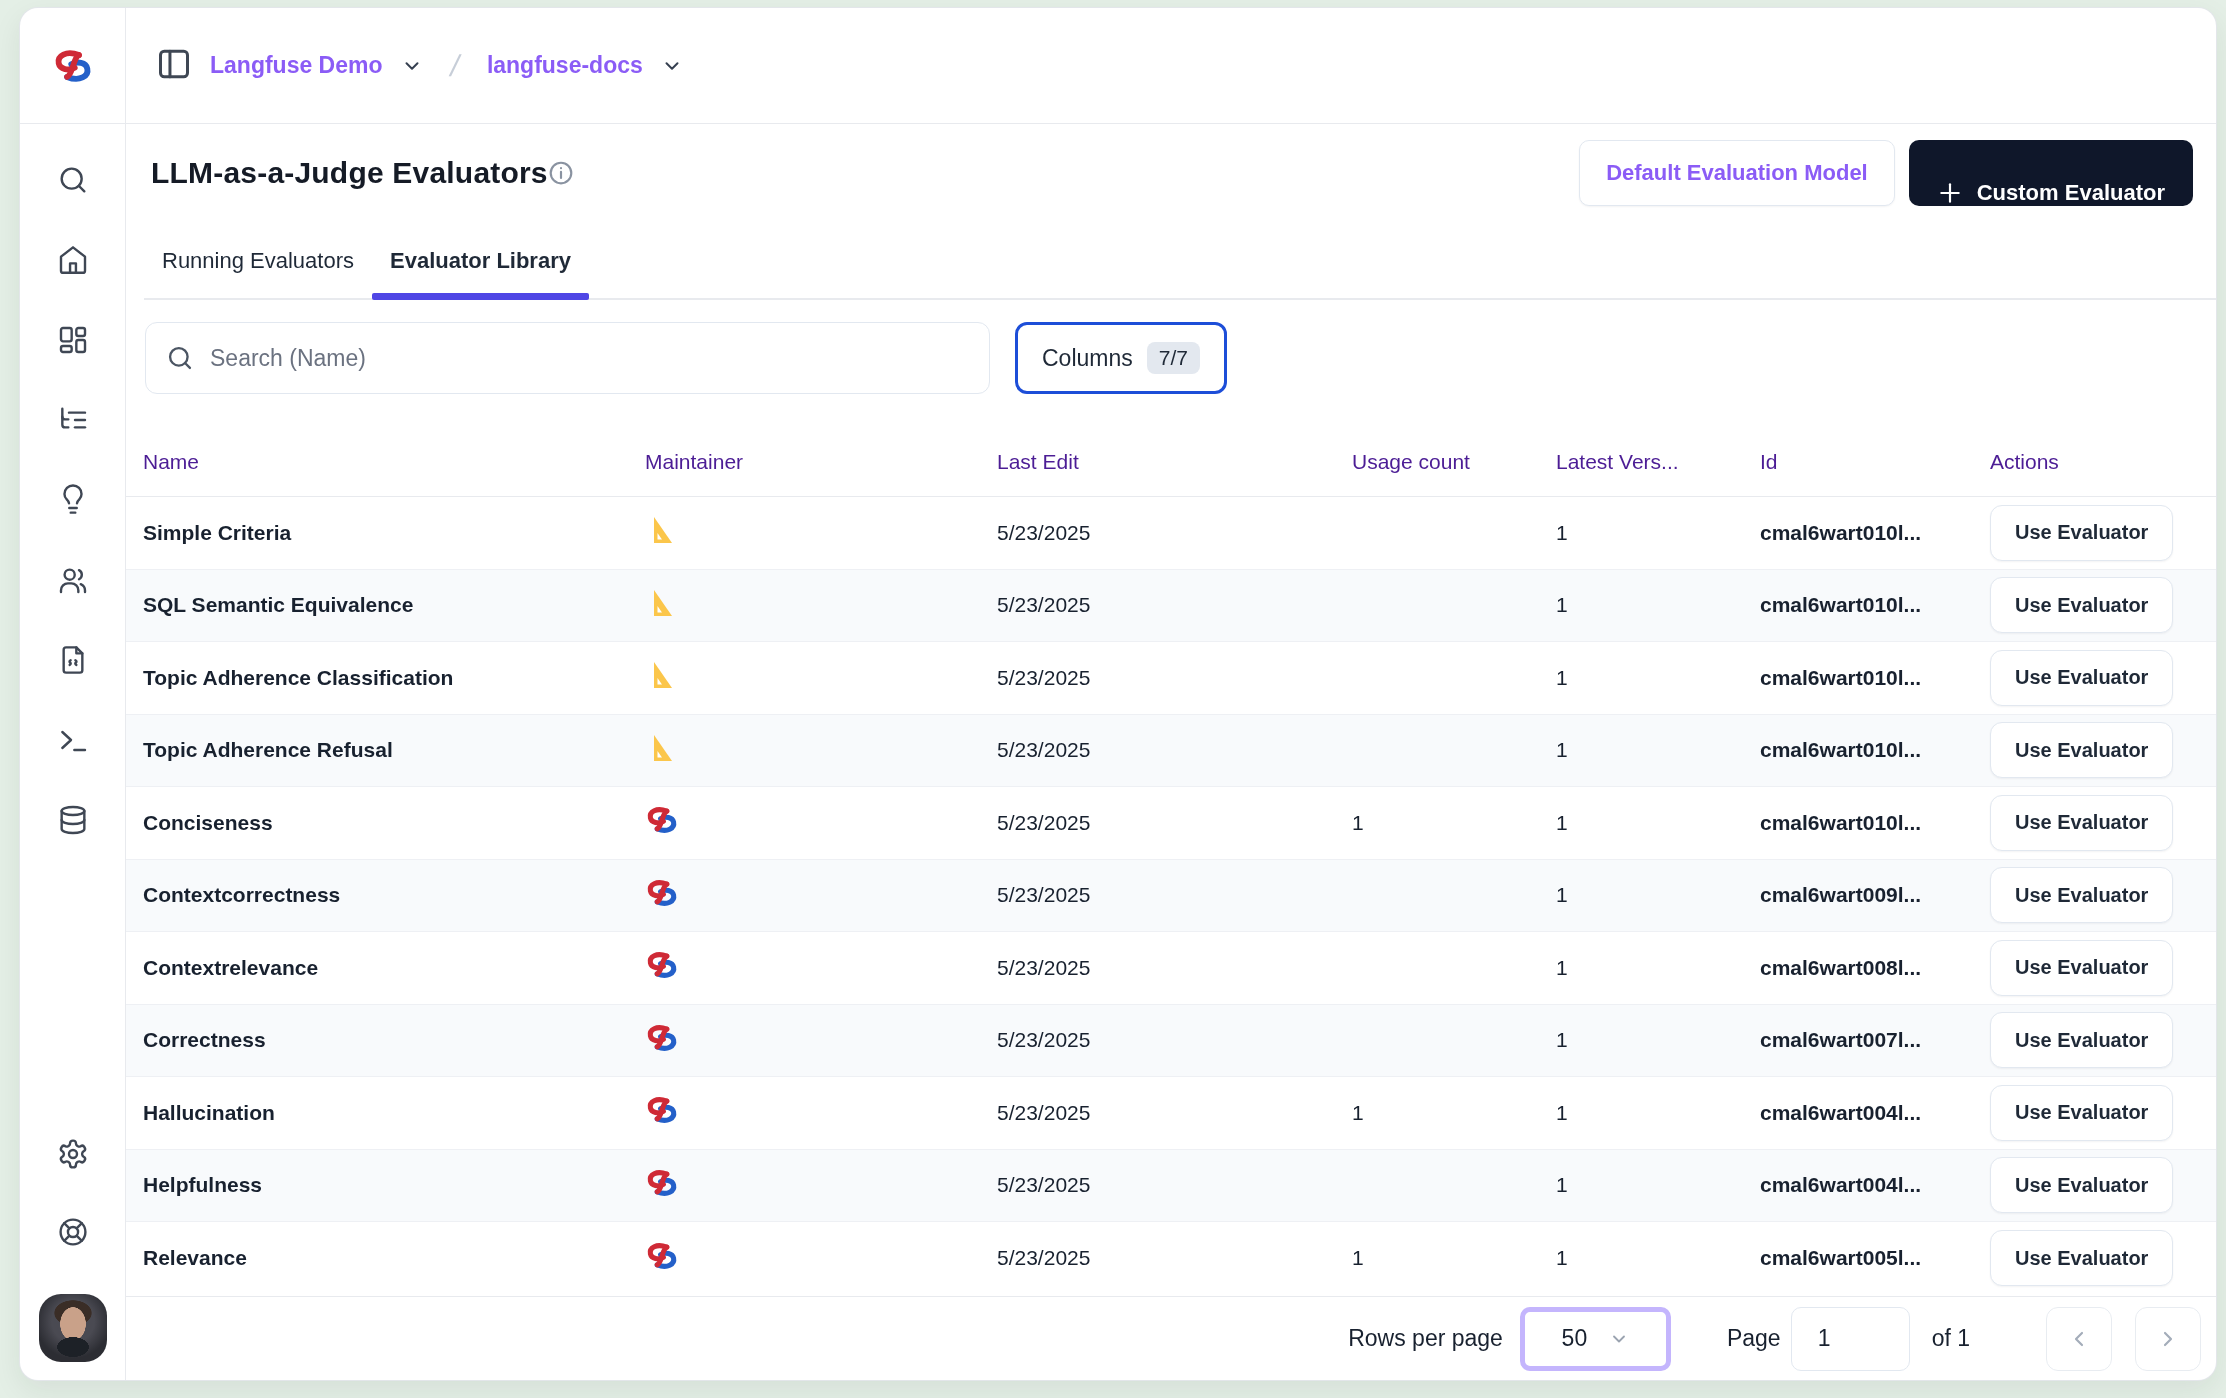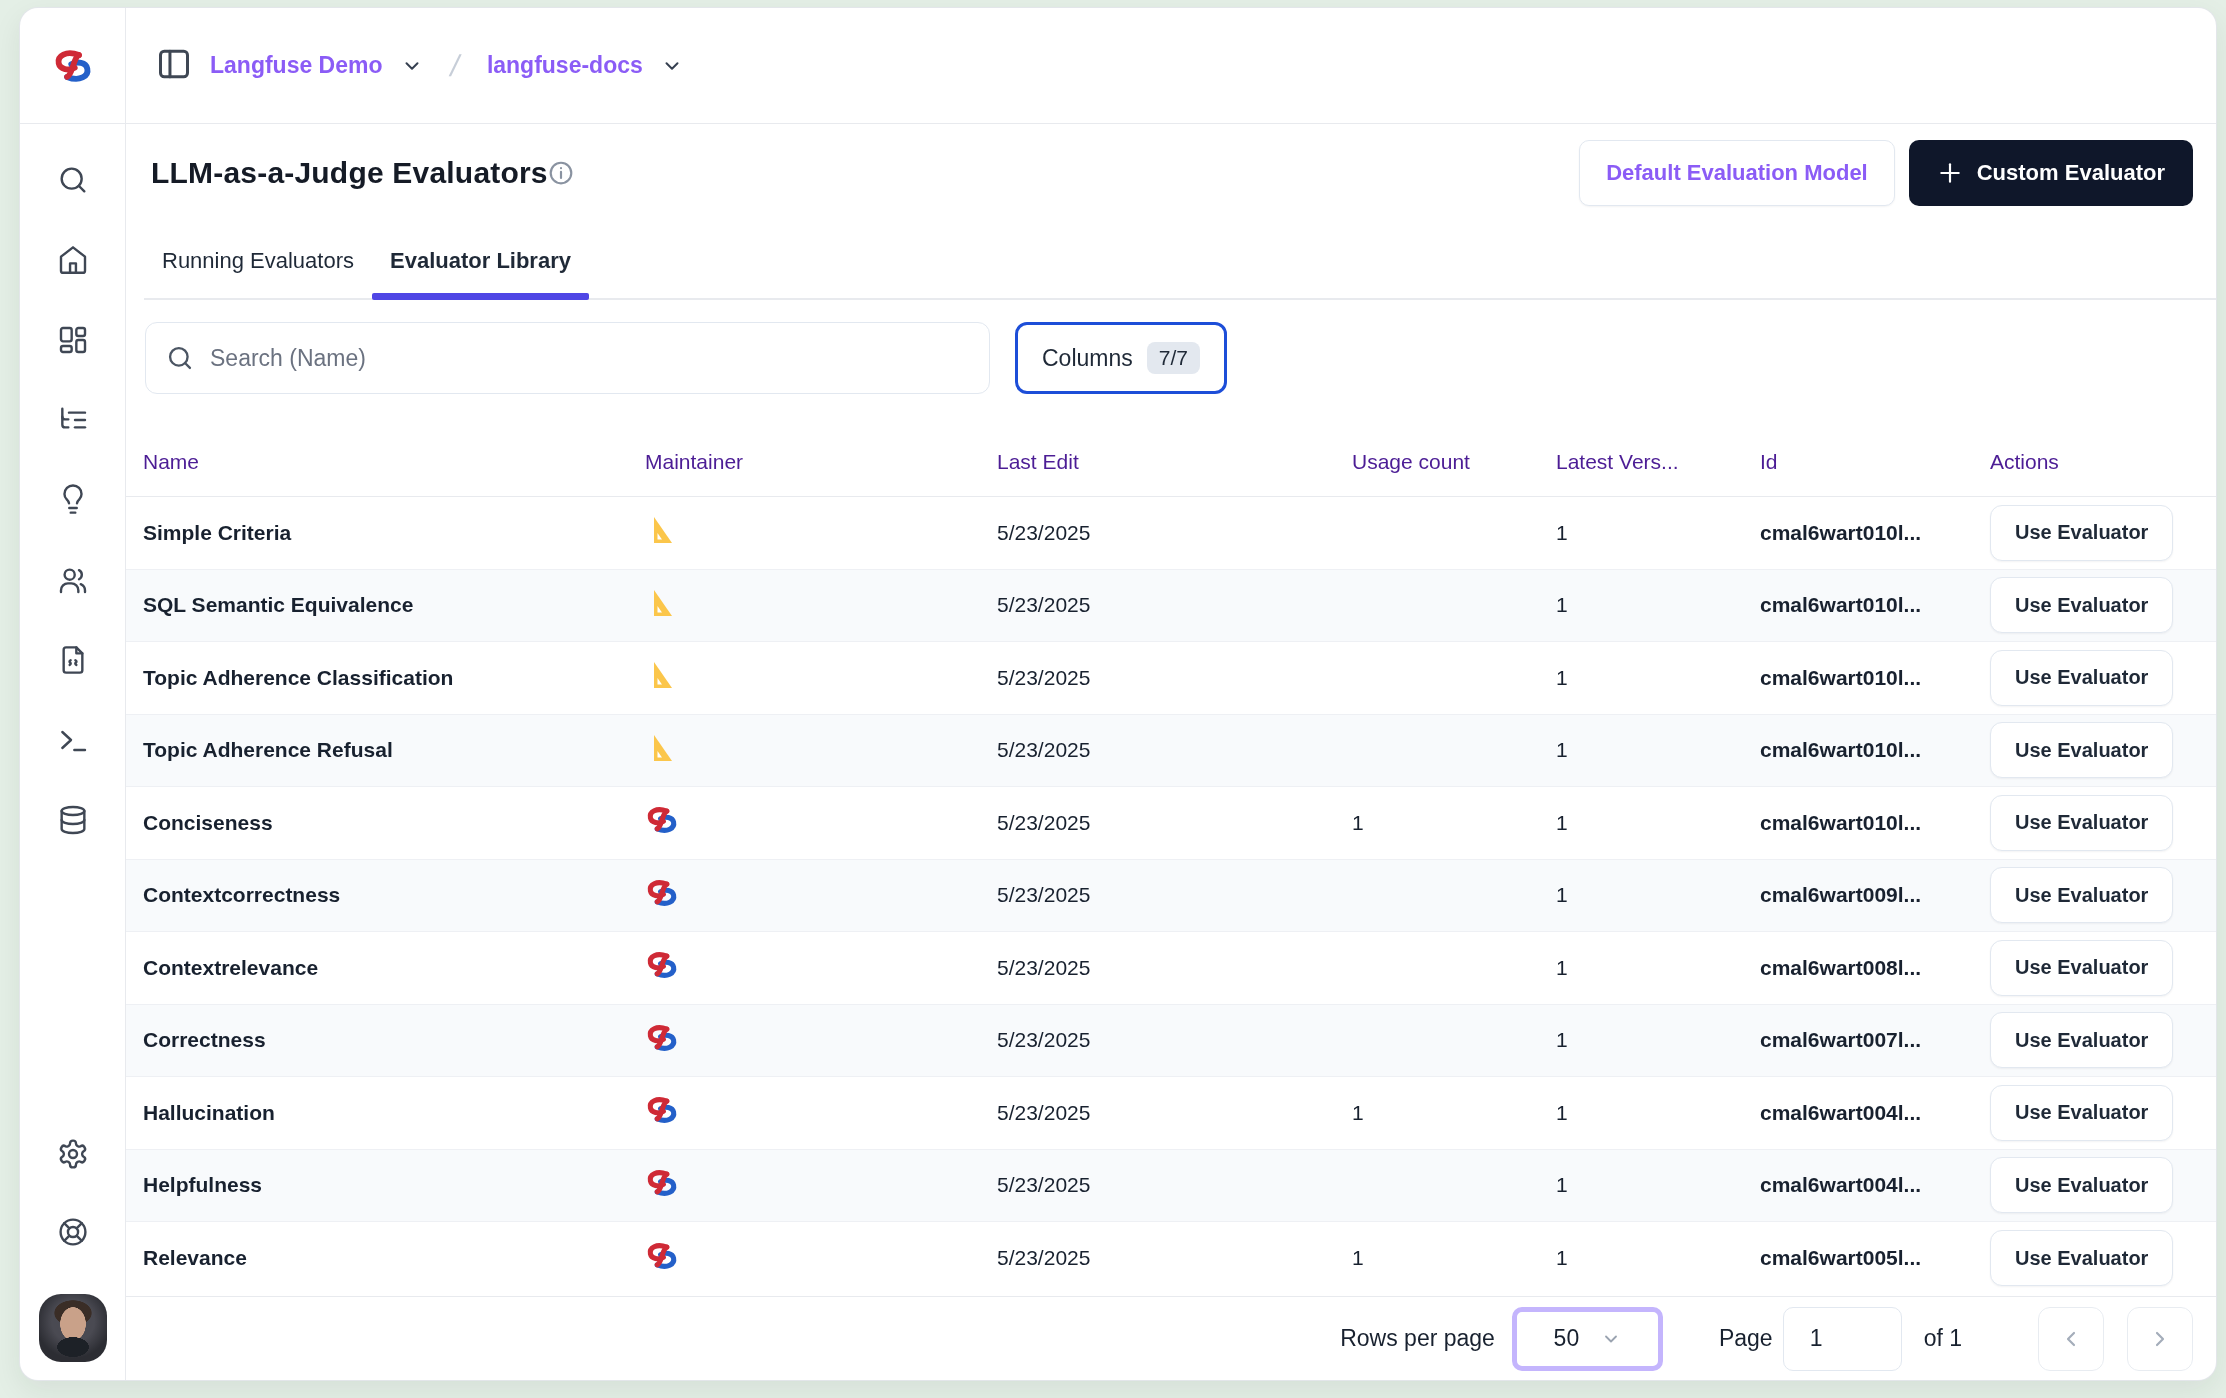--- a/index.html
+++ b/index.html
@@ -53,21 +53,21 @@
     background: #fff; border: 1px solid #e2e8f0; border-radius: 10px;
     font-size: 22px; font-weight: 700; color: #8b5cf6;
     padding: 0 26px; height: 66px; cursor: pointer;
     box-shadow: 0 1px 2px rgba(16,24,40,.05);
     font-family: inherit;
   }
   .btn-dark {
     background: #0f172a; border: none; border-radius: 10px;
     font-size: 22px; font-weight: 700; color: #ffffff;
     padding: 0 28px; height: 66px; cursor: pointer;
-    display: flex; align-items: center; gap: 14px;
+    display: flex; align-items: flex-end; gap: 14px;
     font-family: inherit;
   }
   .btn-dark svg { width: 26px; height: 26px; stroke: #fff; stroke-width: 2; fill: none; stroke-linecap: round; }
   
   .tabs { display: flex; margin: 34px 0 0 18px; border-bottom: 2px solid #e8eaee; height: 60px; }
   .tab { font-size: 22px; font-weight: 500; color: #1f2937; padding: 0 18px; cursor: pointer; display: flex; align-items: flex-start; padding-top: 8px; position: relative; }
   .tab.active { font-weight: 700; }
   .tab.active::after { content: ""; position: absolute; left: 0; right: 0; bottom: -2px; height: 7px; background: #4f46e5; border-radius: 2px; }
   
   .toolbar { display: flex; align-items: center; gap: 25px; margin: 22px 23px 0 19px; height: 72px; }
@@ -83,21 +83,21 @@
   .th { font-size: 21px; font-weight: 500; color: #4c1d95; white-space: nowrap; overflow: hidden; }
   .trow { height: 72.5px; border-bottom: 1px solid #eef0f4; cursor: pointer; }
   .trow:last-child { border-bottom: none; }
   .trow.alt { background: #f8fafc; }
   .td { font-size: 21px; color: #18212f; white-space: nowrap; }
   .td.name, .td.id { font-weight: 700; }
   .m-icon svg { width: 34px; height: 34px; }
   .use-btn { background: #fff; border: 1px solid #e2e8f0; border-radius: 12px; height: 56px; padding: 0 24px; font-size: 20px; font-weight: 700; color: #1f2937; cursor: pointer; box-shadow: 0 1px 2px rgba(16,24,40,.05); font-family: inherit; white-space: nowrap; }
   .tbody { flex: 1; overflow: hidden; }
   
-  .pager { height: 84px; border-top: 1px solid #e8eaee; display: flex; align-items: center; justify-content: flex-end; padding-right: 23px; flex-shrink: 0; }
+  .pager { height: 84px; border-top: 1px solid #e8eaee; display: flex; align-items: center; justify-content: flex-end; padding-right: 15px; flex-shrink: 0; }
   .pager-label { font-size: 23px; font-weight: 500; color: #18212f; }
   .rpp-select { margin-left: 17px; width: 151px; height: 64px; border: 5px solid #c4b5fd; border-radius: 10px; display: flex; align-items: center; justify-content: center; gap: 22px; font-size: 23px; font-weight: 500; cursor: pointer; background: #fff; }
   .rpp-select svg { width: 20px; height: 20px; stroke: #9aa3b0; fill: none; stroke-width: 2.2; stroke-linecap: round; stroke-linejoin: round; }
   .page-word { margin-left: 56px; }
   .page-input { margin-left: 10px; width: 119px; height: 64px; border: 1px solid #e2e8f0; border-radius: 10px; font-size: 23px; padding-left: 26px; color: #18212f; outline: none; font-family: inherit; }
   .of-word { margin-left: 22px; font-weight: 500; }
   .nav-btn { width: 66px; height: 64px; border: 1px solid #e8ecf1; border-radius: 12px; background: #fff; display: flex; align-items: center; justify-content: center; cursor: default; }
   .nav-btn svg { width: 24px; height: 24px; stroke: #a4adba; fill: none; stroke-width: 2.2; stroke-linecap: round; stroke-linejoin: round; }
   .nav-btn.prev { margin-left: 76px; }
   .nav-btn.next { margin-left: 23px; }

